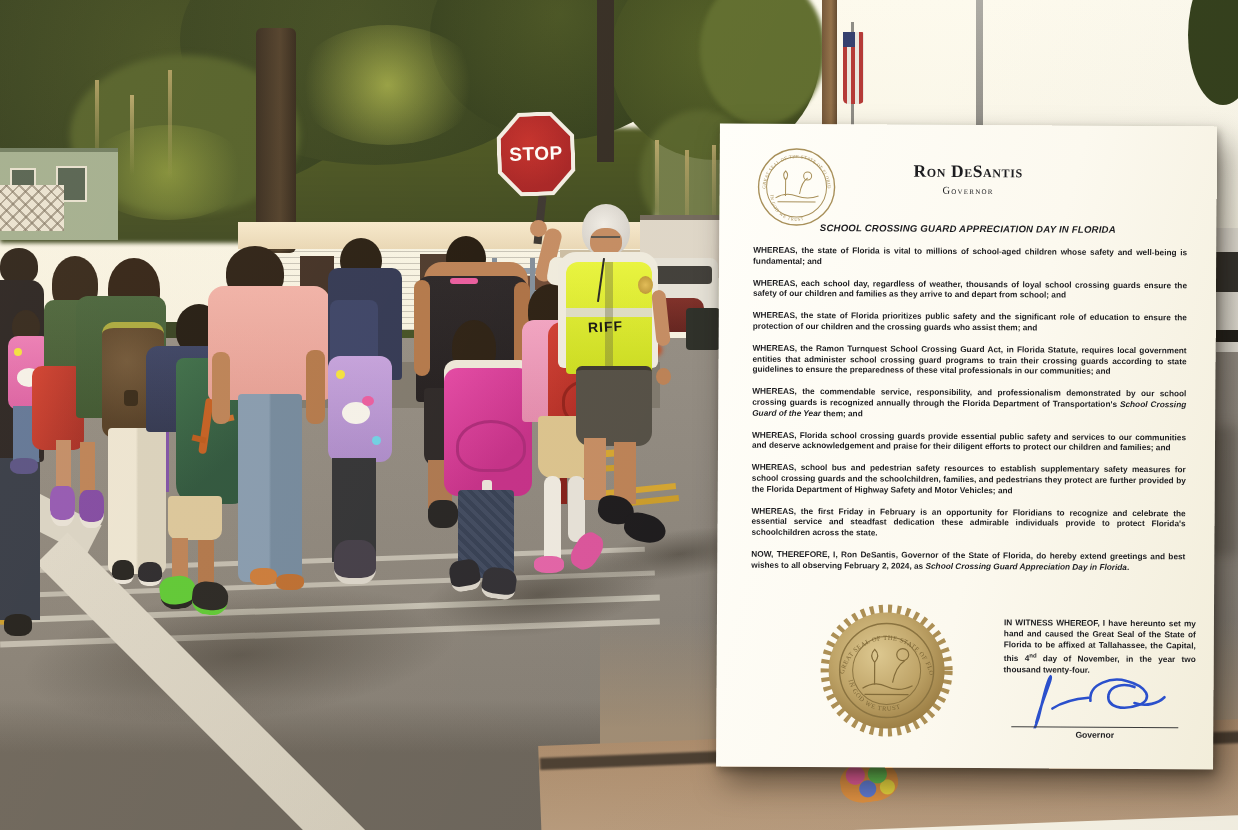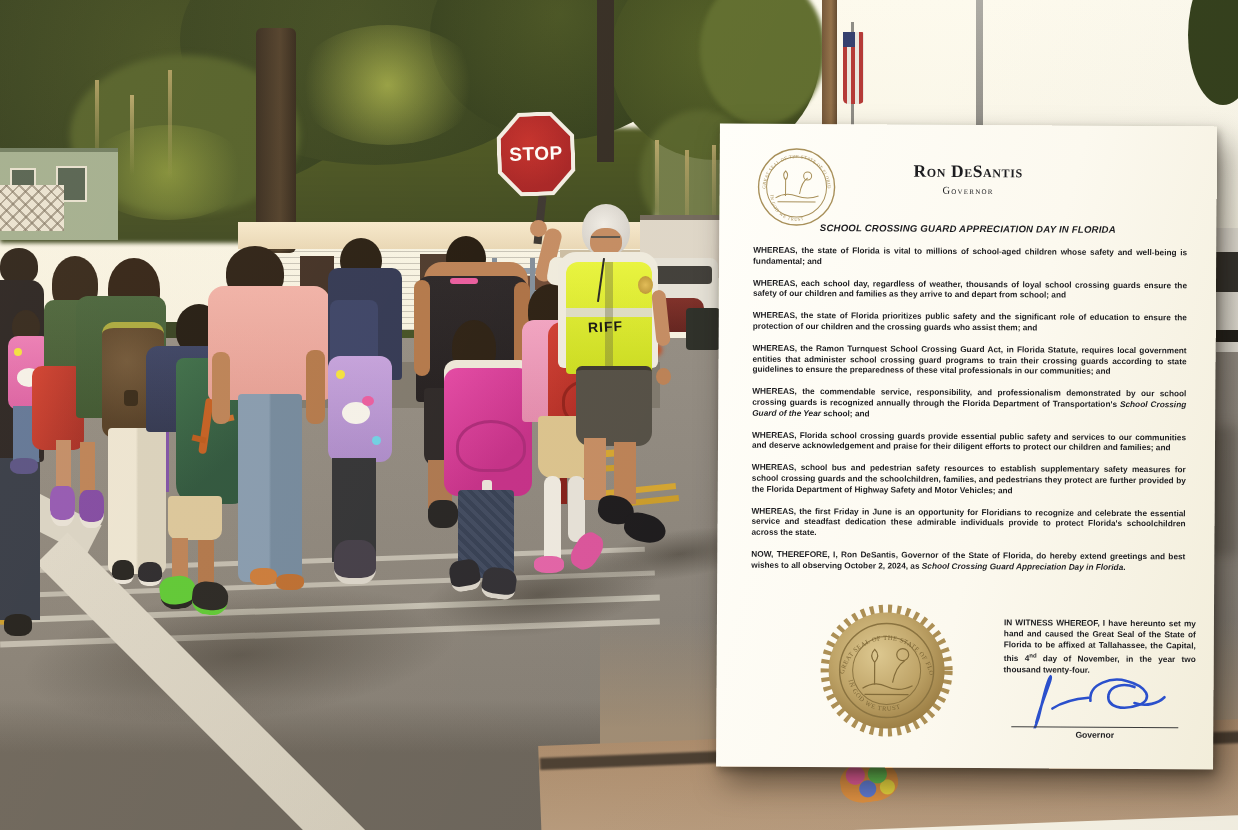--- a/index.html
+++ b/index.html
@@ -361,25 +361,25 @@
 
     <div class="name">Ron DeSantis</div>
     <div class="gov">Governor</div>
     <div class="ptitle">SCHOOL CROSSING GUARD APPRECIATION DAY IN FLORIDA</div>
 
     <div id="paras">
         <p class="doc-par"><span>WHEREAS, the state of Florida is vital to millions of school-aged children whose safety and well-being is fundamental; and</span></p>
         <p class="doc-par"><span>WHEREAS, each school day, regardless of weather, thousands of loyal school crossing guards ensure the safety of our children and families as they arrive to and depart from school; and</span></p>
         <p class="doc-par"><span>WHEREAS, the state of Florida prioritizes public safety and the significant role of education to ensure the protection of our children and the crossing guards who assist them; and</span></p>
         <p class="doc-par"><span>WHEREAS, the Ramon Turnquest School Crossing Guard Act, in Florida Statute, requires local government entities that administer school crossing guard programs to train their crossing guards according to state guidelines to ensure the preparedness of these vital professionals in our communities; and</span></p>
-        <p class="doc-par"><span>WHEREAS, the commendable service, responsibility, and professionalism demonstrated by our school crossing guards is recognized annually through the Florida Department of Transportation's </span><span class="it">School Crossing Guard of the Year</span><span> school; and</span></p>
+        <p class="doc-par"><span>WHEREAS, the commendable service, responsibility, and professionalism demonstrated by our school crossing guards is recognized annually through the Florida Department of Transportation's </span><span class="it">School Crossing Guard of the Year</span><span> them; and</span></p>
         <p class="doc-par"><span>WHEREAS, Florida school crossing guards provide essential public safety and services to our communities and deserve acknowledgement and praise for their diligent efforts to protect our children and families; and</span></p>
         <p class="doc-par"><span>WHEREAS, school bus and pedestrian safety resources to establish supplementary safety measures for school crossing guards and the schoolchildren, families, and pedestrians they protect are further provided by the Florida Department of Highway Safety and Motor Vehicles; and</span></p>
-        <p class="doc-par"><span>WHEREAS, the first Friday in June is an opportunity for Floridians to recognize and celebrate the essential service and steadfast dedication these admirable individuals provide to protect Florida's schoolchildren across the state.</span></p>
-        <p class="doc-par"><span>NOW, THEREFORE, I, Ron DeSantis, Governor of the State of Florida, do hereby extend greetings and best wishes to all observing October 2, 2024, as </span><span class="it">School Crossing Guard Appreciation Day in Florida</span><span>.</span></p>
+        <p class="doc-par"><span>WHEREAS, the first Friday in February is an opportunity for Floridians to recognize and celebrate the essential service and steadfast dedication these admirable individuals provide to protect Florida's schoolchildren across the state.</span></p>
+        <p class="doc-par"><span>NOW, THEREFORE, I, Ron DeSantis, Governor of the State of Florida, do hereby extend greetings and best wishes to all observing February 2, 2024, as </span><span class="it">School Crossing Guard Appreciation Day in Florida</span><span>.</span></p>
       </div>
 
     <svg class="abs" style="left:102px;top:478px;" width="136" height="136" viewBox="0 0 136 136">
       <defs>
         <radialGradient id="goldg" cx="42%" cy="36%" r="70%">
           <stop offset="0%" stop-color="#ddc890"></stop>
             <stop offset="55%" stop-color="#bfa468"></stop>
             <stop offset="100%" stop-color="#97793f"></stop>
         </radialGradient>
         <path id="garcTop" d="M 25,72 A 44,44 0 0 1 111,72" fill="none"></path>

